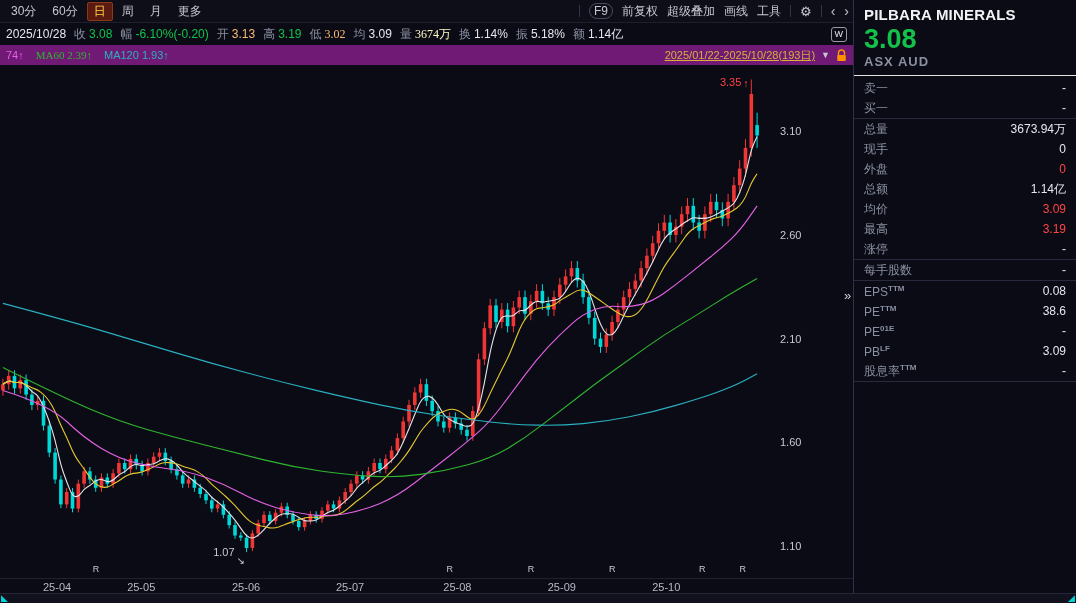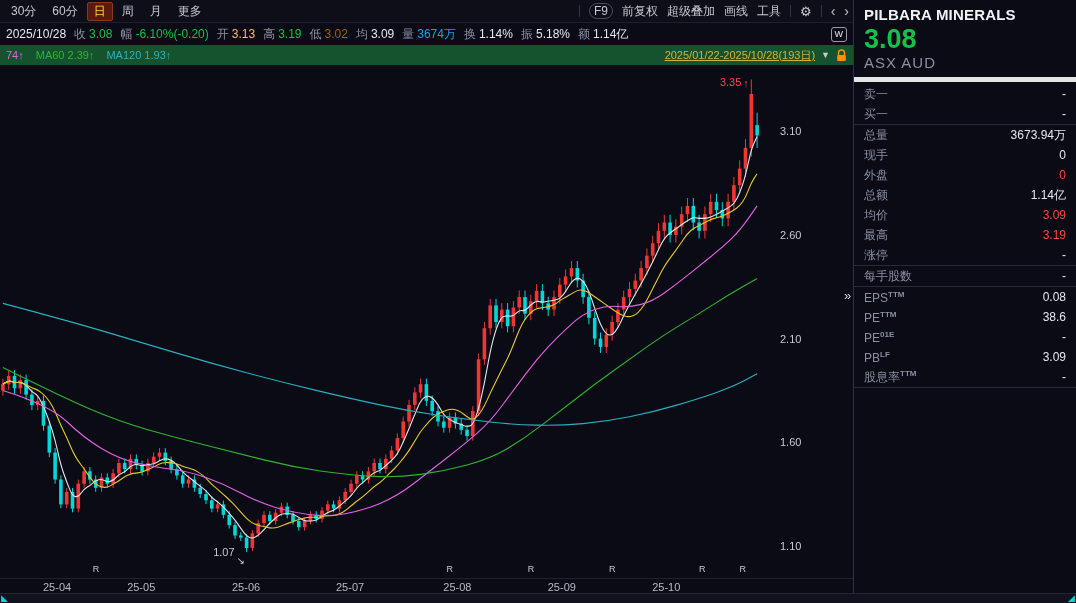--- a/index.html
+++ b/index.html
@@ -17,37 +17,37 @@
   .sep{width:1px;height:12px;background:#33334a;display:inline-block;}
   .gear{font-size:13px;cursor:pointer;}
   .chev{font-size:14px;line-height:12px;cursor:pointer;color:#c8c8d4;}
   .infobar{height:22px;display:flex;align-items:center;gap:8px;padding:0 6px;
            background:#0b0b15;white-space:nowrap;overflow:hidden;}
   .date{color:#e6e6ee;}
   .field .f-label{color:#8890a2;margin-right:3px;}
   .wp-badge{margin-left:auto;border:1px solid #9a9aaa;color:#e8e8f0;font-size:9px;
             height:13px;line-height:13px;padding:0 3px;border-radius:3px;cursor:pointer;}
   .mabar{height:20px;display:flex;align-items:center;padding:0 6px;font-size:11px;
-         background:#14532d;white-space:nowrap;}
+         background:#701a75;white-space:nowrap;}
   .mabar-right{margin-left:auto;display:flex;align-items:center;gap:6px;}
   .range{color:#d4b23c;text-decoration:underline;cursor:pointer;}
   .caret{color:#c8c8d4;font-size:9px;cursor:pointer;}
   #chart-svg{display:block;width:853px;height:513px;background:#0b0b15;
              font-family:"Liberation Sans",sans-serif;}
   .xlabels{position:relative;height:17px;border-top:1px solid #20202f;font-size:11px;color:#b6bac6;padding-left:48px;}
   .xlabels span{position:absolute;top:2px;}
   
   .right-panel{position:absolute;left:853px;top:0;width:223px;height:594px;box-sizing:border-box;
                border-left:1px solid #30304a;background:#0b0b15;}
   .collapse{position:absolute;left:-12px;top:288px;color:#d0d0da;font-size:13px;cursor:pointer;
             background:#0b0b15;padding:0 2px;}
   .qp-title{padding:6px 10px 0 10px;font-size:15px;font-weight:bold;color:#f2f2f6;letter-spacing:.2px;}
   .qp-price{padding:2px 10px 0 10px;font-size:27px;font-weight:bold;line-height:28px;}
-  .qp-sub{padding:1px 10px 6px 10px;font-size:15px;color:#8890a2;letter-spacing:1px;
-          border-bottom:5px solid #e5e5e5;}
+  .qp-sub{padding:1px 10px 6px 10px;font-size:13px;color:#8890a2;letter-spacing:1px;
+          border-bottom:1px solid #e5e5e5;font-weight:bold;}
   .qp-rows{padding-top:2px;}
   .qp-row{display:flex;justify-content:space-between;align-items:center;height:20px;padding:0 10px;}
   .qp-row.divider-after{border-bottom:1px solid #2a2a3e;}
   .rp-label{color:#8890a2;}
   .rp-label sup{font-size:8px;color:#8890a2;font-weight:bold;}
   
   .bottom-strip{position:absolute;left:0;bottom:0;width:1076px;height:9px;background:#12121e;
                 border-top:1px solid #262638;cursor:pointer;}
   .tri{position:absolute;top:-1px;color:#00d7d7;font-size:9px;line-height:10px;}
   .tri.left{left:1px;} .tri.right{right:1px;}
@@ -90,40 +90,40 @@
       <div style="display:flex;align-items:flex-start;gap:8px;">
 
           <span class="field"><span class="f-label">收</span><span class="f-value" style="color: rgb(18, 194, 74);">3.08</span></span>
 
           <span class="field"><span class="f-label">幅</span><span class="f-value" style="color: rgb(18, 194, 74);">-6.10%(-0.20)</span></span>
 
           <span class="field"><span class="f-label">开</span><span class="f-value" style="color: #fdba74;">3.13</span></span>
 
           <span class="field"><span class="f-label">高</span><span class="f-value" style="color: rgb(18, 194, 74);">3.19</span></span>
 
-          <span class="field"><span class="f-label">低</span><span class="f-value" style="color: #a16207;">3.02</span></span>
+          <span class="field"><span class="f-label">低</span><span class="f-value" style="color: #fdba74; font-family: Liberation Serif, serif;">3.02</span></span>
 
           <span class="field"><span class="f-label">均</span><span class="f-value" style="color: rgb(230, 230, 238);">3.09</span></span>
 
-          <span class="field"><span class="f-label">量</span><span class="f-value" style="color: #0ea5e9;">3674万</span></span>
+          <span class="field"><span class="f-label">量</span><span class="f-value" style="color: #fef9c3; font-family: Liberation Serif, serif;">3674万</span></span>
 
           <span class="field"><span class="f-label">换</span><span class="f-value" style="color: rgb(230, 230, 238);">1.14%</span></span>
 
           <span class="field"><span class="f-label">振</span><span class="f-value" style="color: rgb(230, 230, 238);">5.18%</span></span>
 
           <span class="field"><span class="f-label">额</span><span class="f-value" style="color: rgb(230, 230, 238);">1.14亿</span></span>
 
       </div>
       <span class="wp-badge">W</span>
     </div>
 
     <div class="mabar">
       <div style="display:flex;align-items:center;gap:12px;">
         <span style="color: rgb(229, 97, 229);">74↑</span>
-          <span style="color: rgb(47, 181, 47);">MA60 2.39↑</span>
+          <span style="color: rgb(47, 181, 47); font-family: Liberation Serif, serif;">MA60 2.39↑</span>
           <span style="color: rgb(42, 176, 192);">MA120 1.93↑</span>
       </div>
       <div class="mabar-right">
         <span class="range">2025/01/22-2025/10/28(193日)</span>
         <span class="caret">▼</span>
         <span style="display:inline-block;line-height:0;">
           <svg width="11" height="13" viewBox="0 0 11 13">
               <path d="M2.5 6 V4 a3 3 0 0 1 6 0 V6" fill="none" stroke="#ff9000" stroke-width="1.4"></path>
               <rect x="1.2" y="6" width="8.6" height="6" rx="1" fill="#ff9000"></rect>
             </svg>

